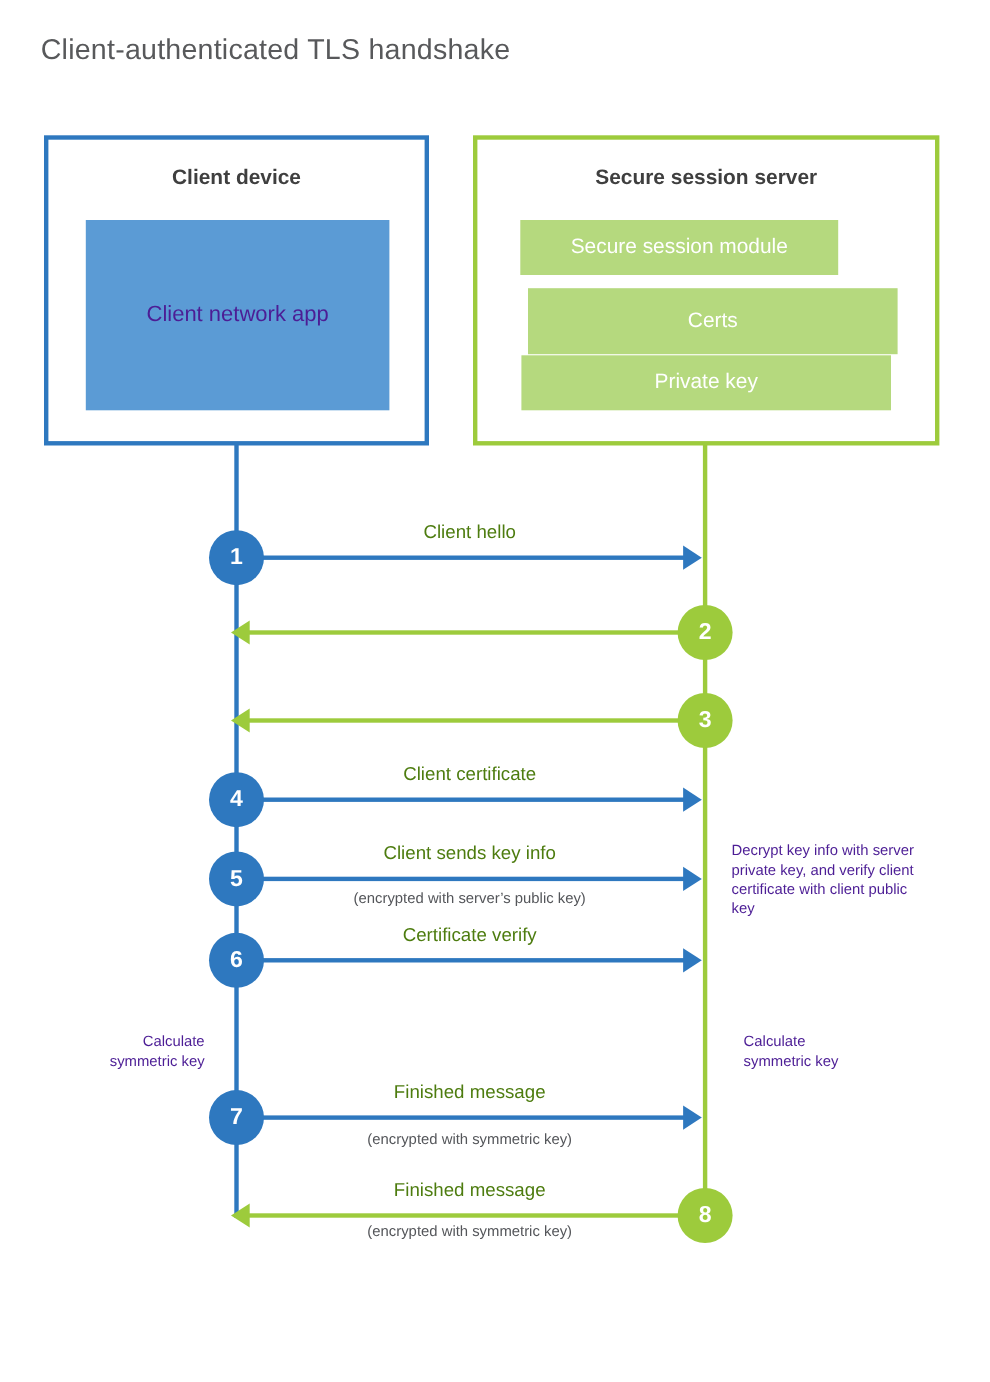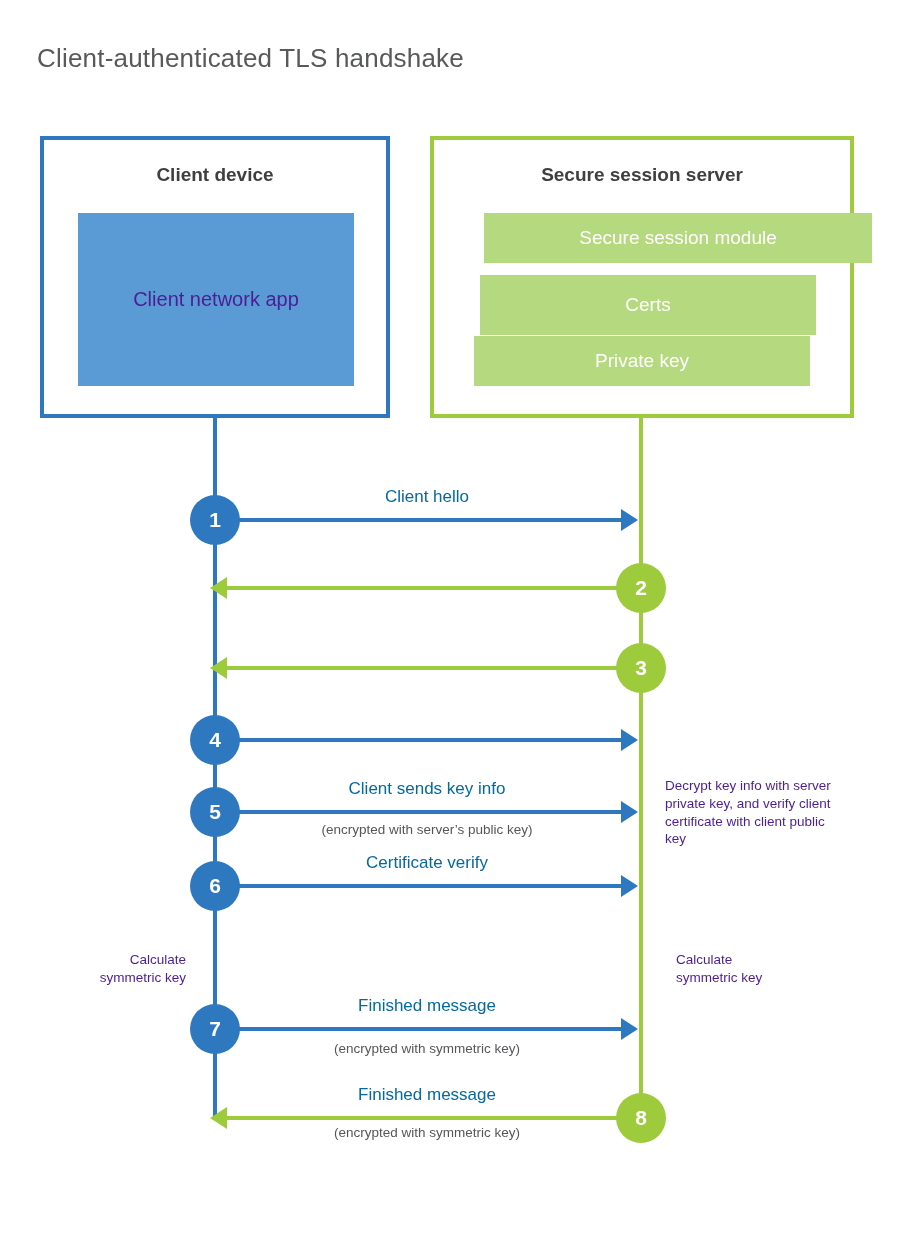--- a/index.html
+++ b/index.html
@@ -1,18 +1,18 @@
 <!DOCTYPE html>
 <html style="--blue: #2E78BF; --blue_fill: #5B9BD5; --green: #9DCB3C; --green_fill: #B5D97E;"><head>
 <meta charset="utf-8">
 <style>
   html,body{margin:0;padding:0;background:#fff;}
   #canvas{position:relative;width:900px;height:1256px;background:#fff;overflow:hidden;
           font-family:"Liberation Sans",sans-serif;}
-  .abs{position:absolute;margin-top:13px;}
+  .abs{position:absolute;}
 
   .page-title{left:37px;top:30px;font-size:26px;font-weight:300;color:#58595b;letter-spacing:.2px;}
 
   
   .entity{box-sizing:border-box;background:#fff;}
   .entity.blue{border:4px solid var(--blue);}
   .entity.green{border:4px solid var(--green);}
   .entity-title{margin-top:24px;text-align:center;font-size:19px;font-weight:bold;color:#3f3f3f;}
 
   .app-box{background:var(--blue_fill);display:flex;align-items:center;justify-content:center;
@@ -33,21 +33,21 @@
   .head-right{width:0;height:0;border-top:11px solid transparent;border-bottom:11px solid transparent;}
   .head-right.blue{border-left:17px solid var(--blue);}
   .head-left{width:0;height:0;border-top:11px solid transparent;border-bottom:11px solid transparent;}
   .head-left.green{border-right:17px solid var(--green);}
 
   .circle{width:50px;height:50px;border-radius:50%;display:flex;align-items:center;justify-content:center;
           color:#fff;font-size:21px;font-weight:bold;}
   .circle.blue{background:var(--blue);}
   .circle.green{background:var(--green);}
 
-  .msg-label{left:215px;width:424px;text-align:center;font-size:17px;color:#0369a1;}
+  .msg-label{left:215px;width:424px;text-align:center;font-size:17px;color:#4d7c0f;}
   .msg-sublabel{left:215px;width:424px;text-align:center;font-size:13.5px;color:#54565a;}
 
   .side-note{font-size:13.5px;color:#4c1d95;line-height:1.32;}
 </style>
 </head>
 <body>
 
 <div id="canvas">
 
   <div class="abs page-title">Client-authenticated TLS handshake</div>
@@ -55,21 +55,21 @@
   <div class="abs entity blue" style="left:40px;top:123px;width:350px;height:282px;">
     <div class="entity-title">Client device</div>
   </div>
   <div class="abs app-box" style="left:78px;top:200px;width:276px;height:173px;">
     <span>Client network app</span>
   </div>
 
   <div class="abs entity green" style="left:430px;top:123px;width:424px;height:282px;">
     <div class="entity-title">Secure session server</div>
   </div>
-  <div class="abs module-bar" style="left:484px;top:200px;width:388px;height:50px;text-align:right;">
+  <div class="abs module-bar" style="left:473px;top:200px;width:289px;height:50px;text-align:right;">
     <span>Secure session module</span>
   </div>
   <div class="abs module-bar" style="left:480px;top:262px;width:336px;height:60px;">
     <span>Certs</span>
   </div>
   <div class="abs module-bar" style="left:474px;top:323px;width:336px;height:50px;">
     <span>Private key</span>
   </div>
 
   <div class="abs vline blue" style="left:213px;top:403px;height:704px;"></div>
@@ -81,20 +81,21 @@
   <div class="abs circle blue" style="left:190px;top:482px;">1</div>
 
   <div class="abs hline green" style="left:226px;top:573px;width:415px;"></div>
   <div class="abs head-left green" style="left:210px;top:564px;"></div>
   <div class="abs circle green" style="left:616px;top:550px;">2</div>
 
   <div class="abs hline green" style="left:226px;top:653px;width:415px;"></div>
   <div class="abs head-left green" style="left:210px;top:644px;"></div>
   <div class="abs circle green" style="left:616px;top:630px;">3</div>
 
+  <div class="abs msg-label" style="top:694px;">Client certificate</div>
   <div class="abs hline blue" style="left:215px;top:725px;width:407px;"></div>
   <div class="abs head-right blue" style="left:621px;top:716px;"></div>
   <div class="abs circle blue" style="left:190px;top:702px;">4</div>
 
   <div class="abs msg-label" style="top:766px;">Client sends key info</div>
   <div class="abs hline blue" style="left:215px;top:797px;width:407px;"></div>
   <div class="abs head-right blue" style="left:621px;top:788px;"></div>
   <div class="abs circle blue" style="left:190px;top:774px;">5</div>
   <div class="abs msg-label" style="top:840px;">Certificate verify</div>
 

